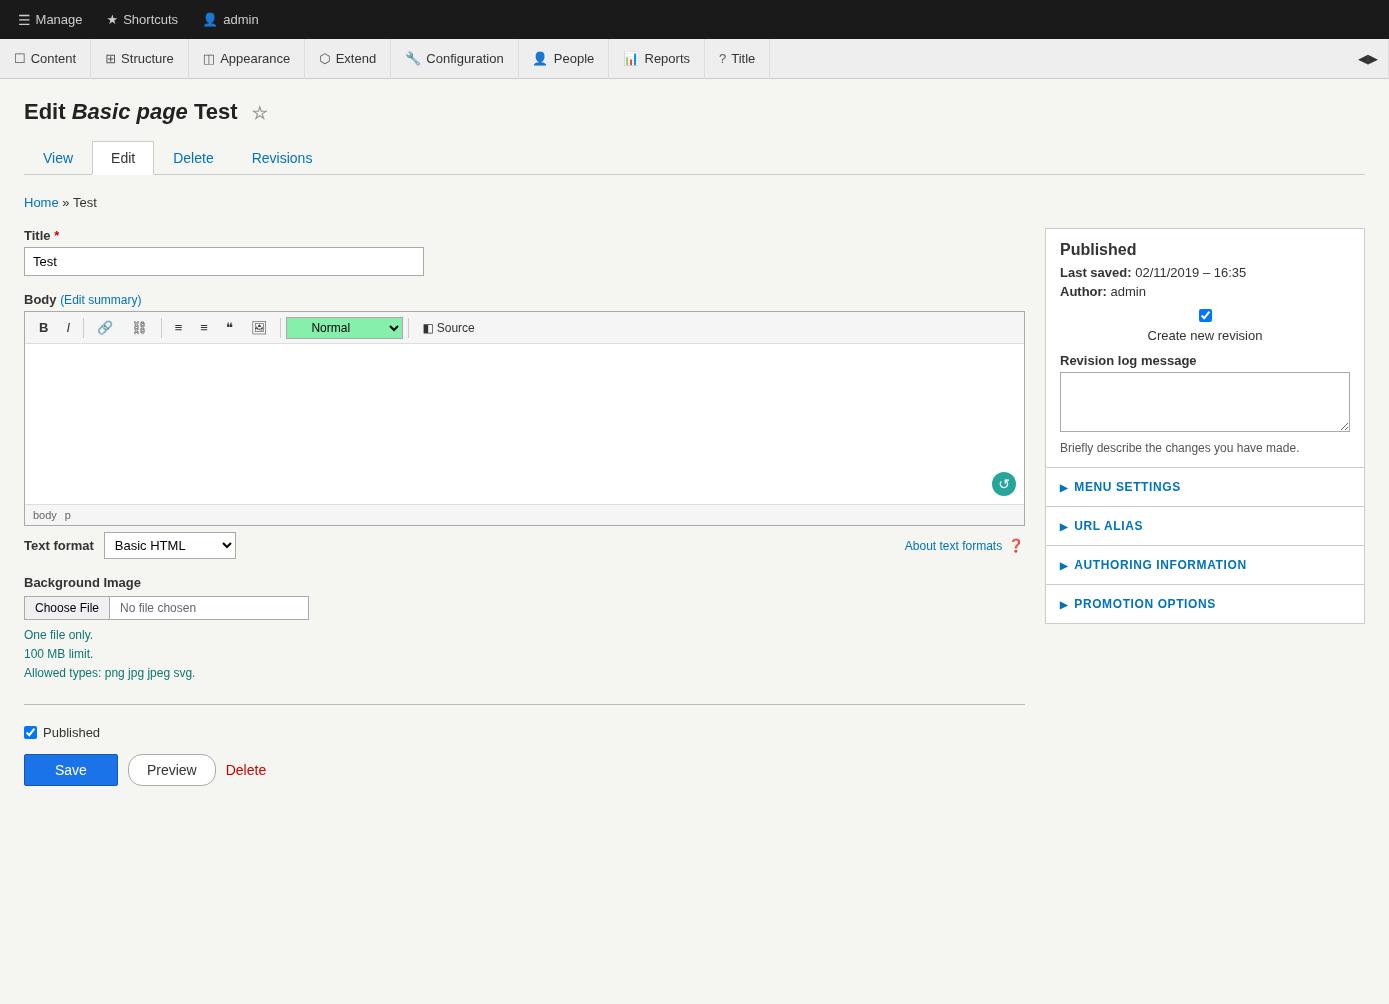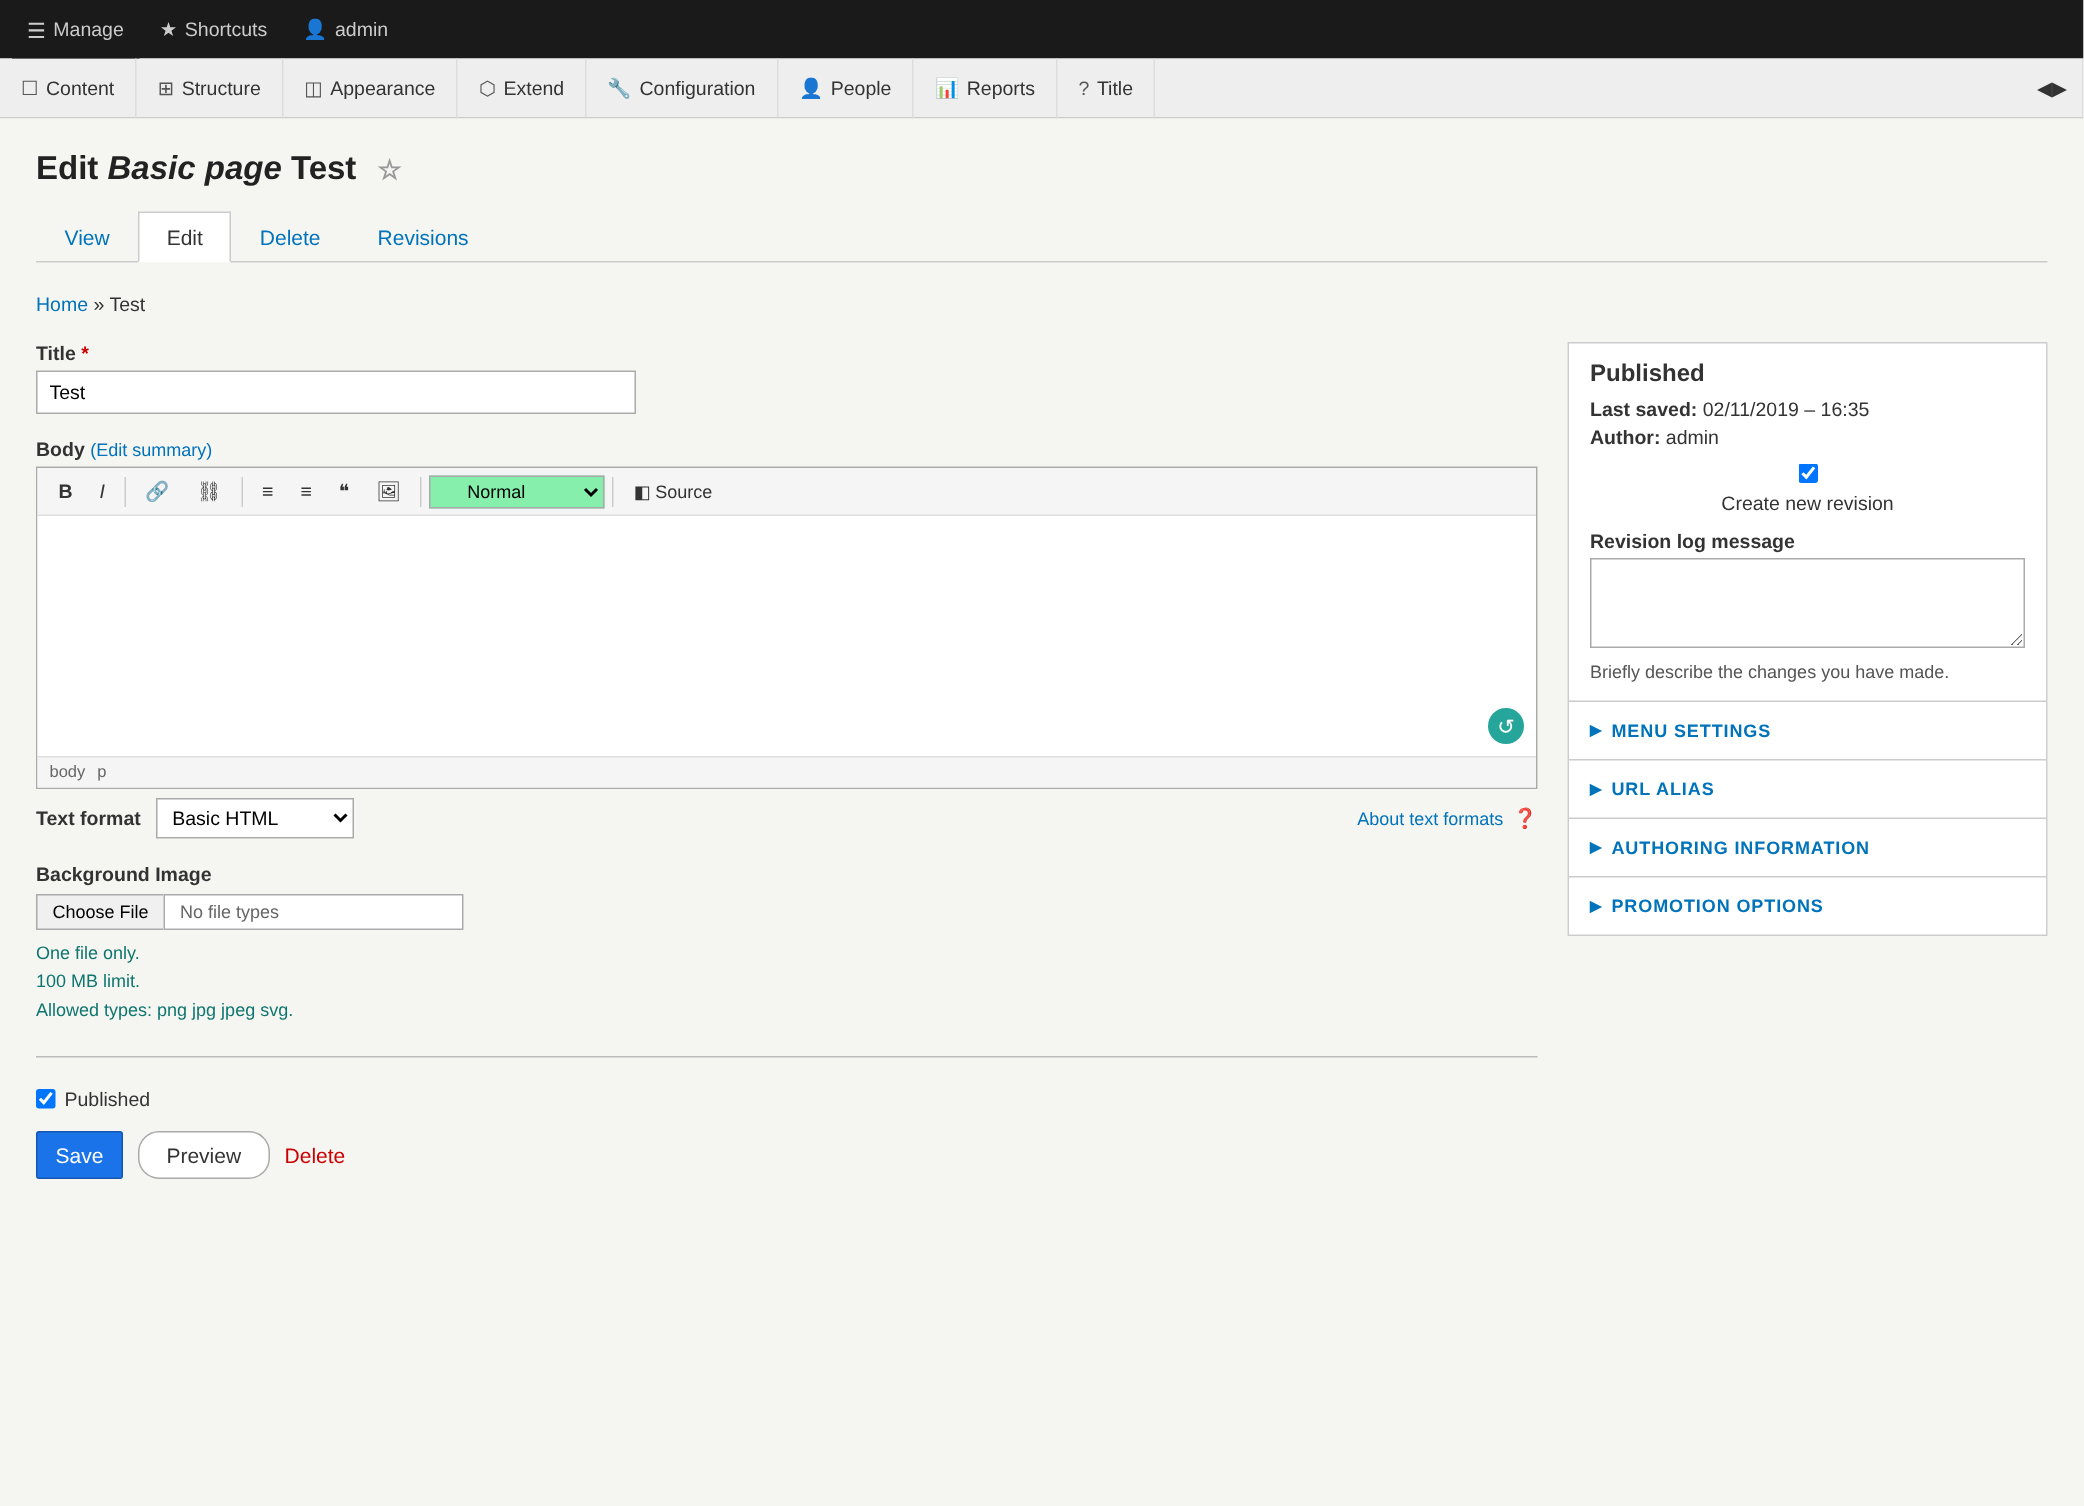--- a/index.html
+++ b/index.html
@@ -254,21 +254,21 @@
       margin-bottom: 14px;
     }
     .published-row label { font-size: 13px; }
 
     
     .action-buttons { display: flex; align-items: center; gap: 10px; }
     .btn-save {
       background: #1a73e8;
       color: #fff;
       border: 1px solid #1557b0;
-      padding: 7px 12px;
+      padding: 7px 30px;
       font-size: 14px;
       cursor: pointer;
       border-radius: 2px;
     }
     .btn-preview {
       background: #fff;
       color: #333;
       border: 1px solid #aaa;
       padding: 7px 18px;
       font-size: 14px;
@@ -478,21 +478,21 @@
             <a class="about-formats">About text formats</a>
             <span class="help-icon">❓</span>
           </div>
         </div>
       </div>
 
       <div class="bg-image-section">
         <div class="bg-image-label">Background Image</div>
         <div class="file-input-row">
           <button class="choose-file-btn">Choose File</button>
-          <div class="file-name-display">No file types</div>
+          <div class="file-name-display">No file chosen</div>
         </div>
         <div class="file-help">
           <div>One file only.</div>
           <div>100 MB limit.</div>
           <div>Allowed types: png jpg jpeg svg.</div>
         </div>
       </div>
 
       <hr class="divider">
 

